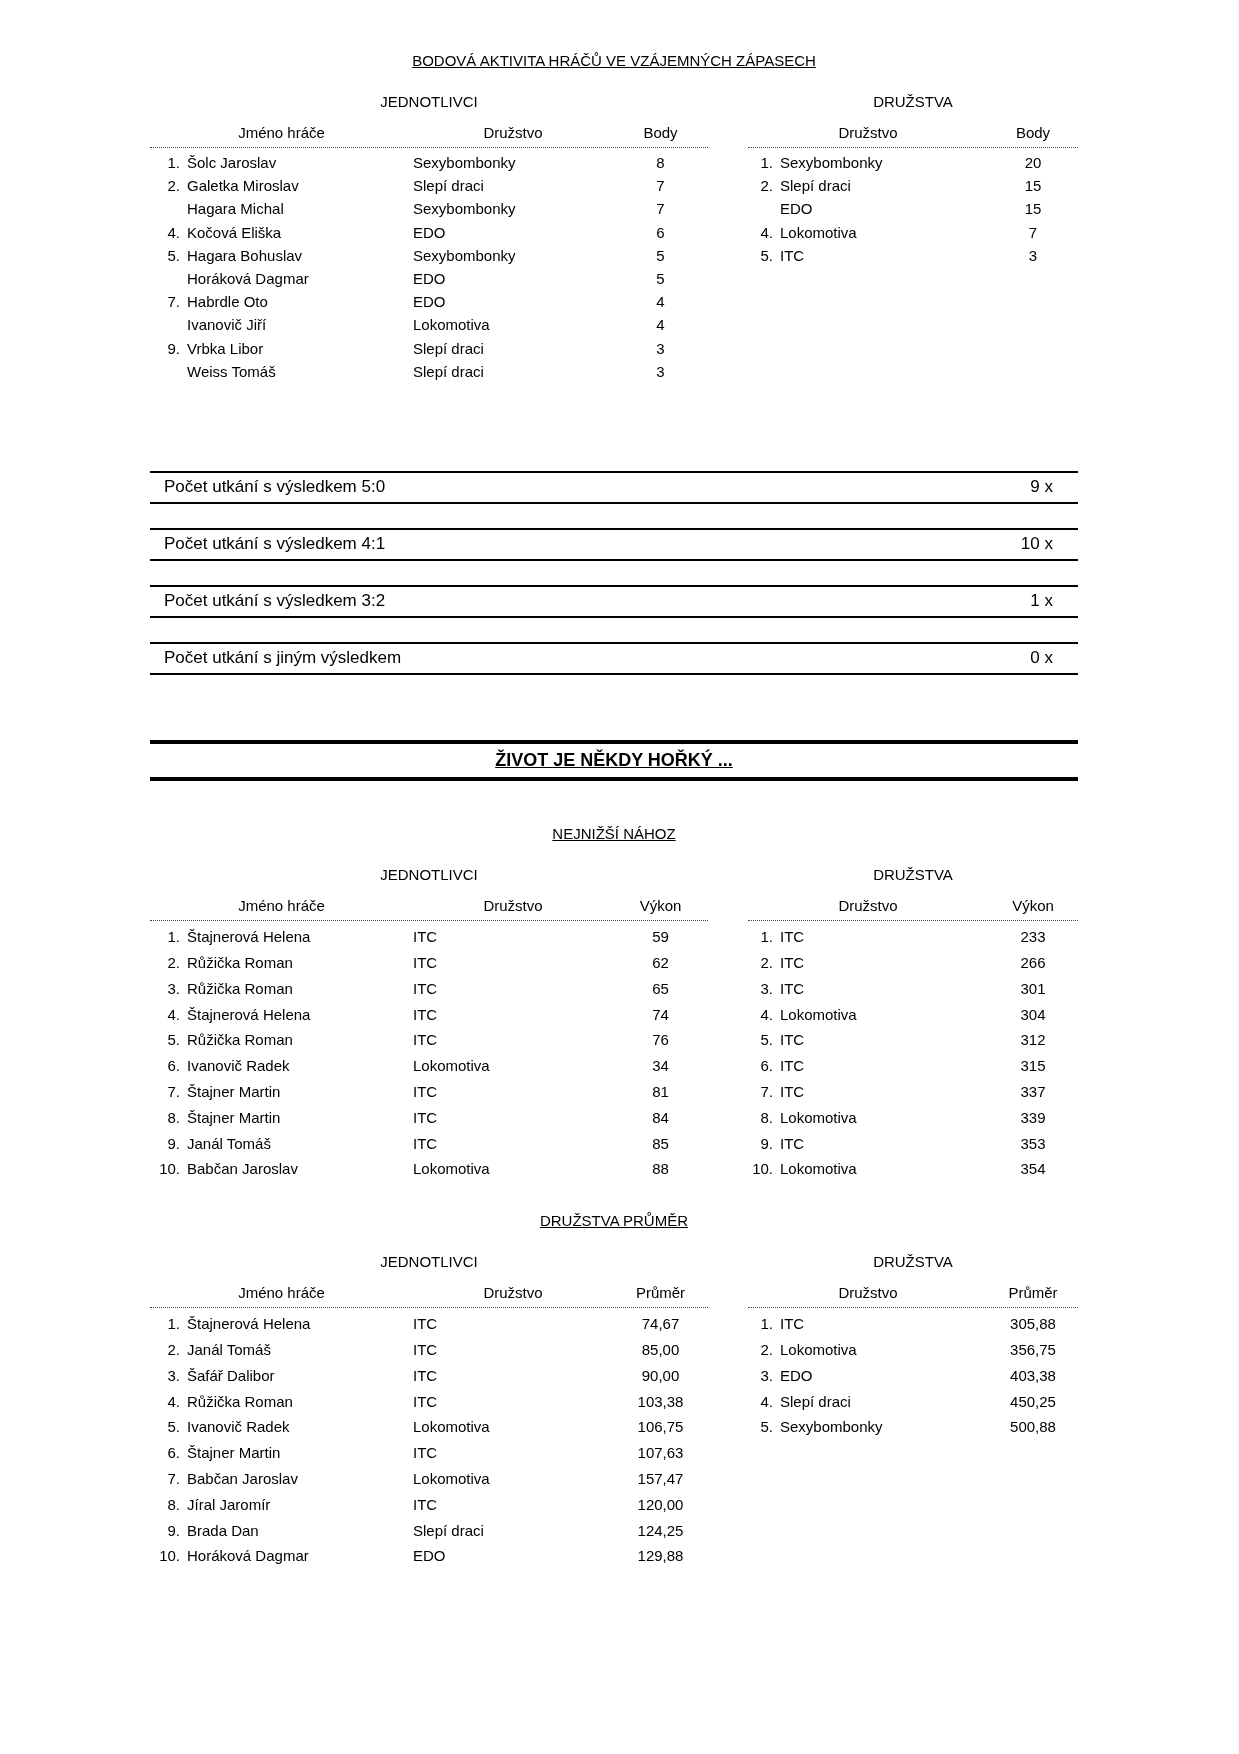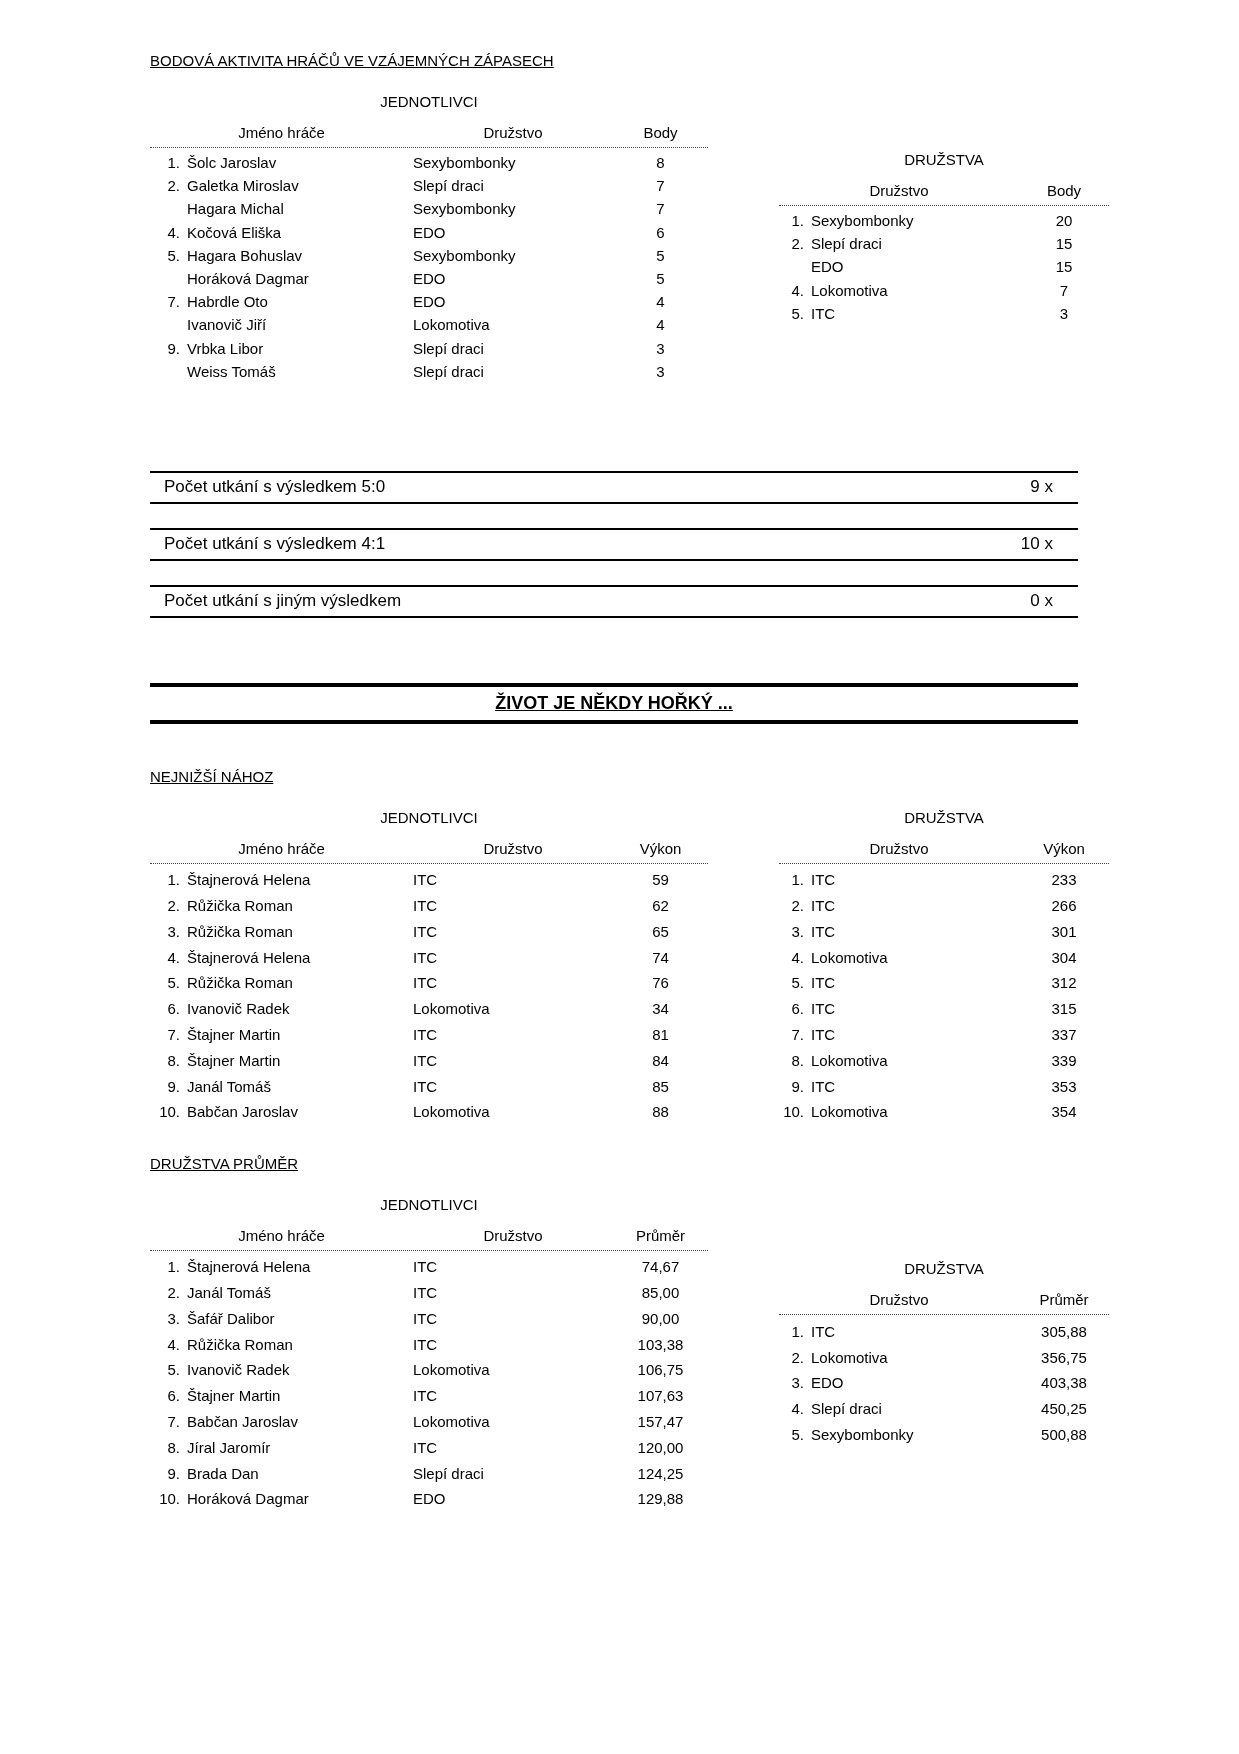--- a/index.html
+++ b/index.html
@@ -9,23 +9,24 @@
     background: #ffffff; color: #000000;
     font-family: "Liberation Sans", "DejaVu Sans", sans-serif;
     font-size: 15px;
   }
   .content { padding: 52px 161px 0 150px; width: 1239px; }
 
   .section-title {
     text-decoration: underline;
     margin-bottom: 24px;
     white-space: nowrap;
+    text-align: center;
   }
 
-  .tables { display: flex; align-items: center; gap: 31px; }
+  .tables { display: flex; align-items: flex-start; }
   .tbl-left  { width: 558px; }
   .tbl-right { width: 330px; margin-left: 40px; }
 
   .caption { text-align: center; margin-bottom: 14px; }
 
   .thead { display: flex; border-bottom: 1px dotted #444; padding-bottom: 6px; }
   .rows { padding-top: 3px; }
   .row { display: flex; height: 23.2px; align-items: center; }
   .rows.tall .row { height: 25.8px; }
 
@@ -205,20 +206,24 @@
       <div class="banner">
         <div class="banner-label">Počet utkání s výsledkem 5:0</div>
         <div class="banner-count">9 x</div>
       </div>
 
       <div class="banner">
         <div class="banner-label">Počet utkání s výsledkem 4:1</div>
         <div class="banner-count">10 x</div>
       </div>
 
+      <div class="banner">
+        <div class="banner-label">Počet utkání s výsledkem 3:2</div>
+        <div class="banner-count">1 x</div>
+      </div>
 
       <div class="banner">
         <div class="banner-label">Počet utkání s jiným výsledkem</div>
         <div class="banner-count">0 x</div>
       </div>
     </div>
 
   <div class="quote">ŽIVOT JE NĚKDY HOŘKÝ ...</div>
 
   <div class="section section-nahoz">

